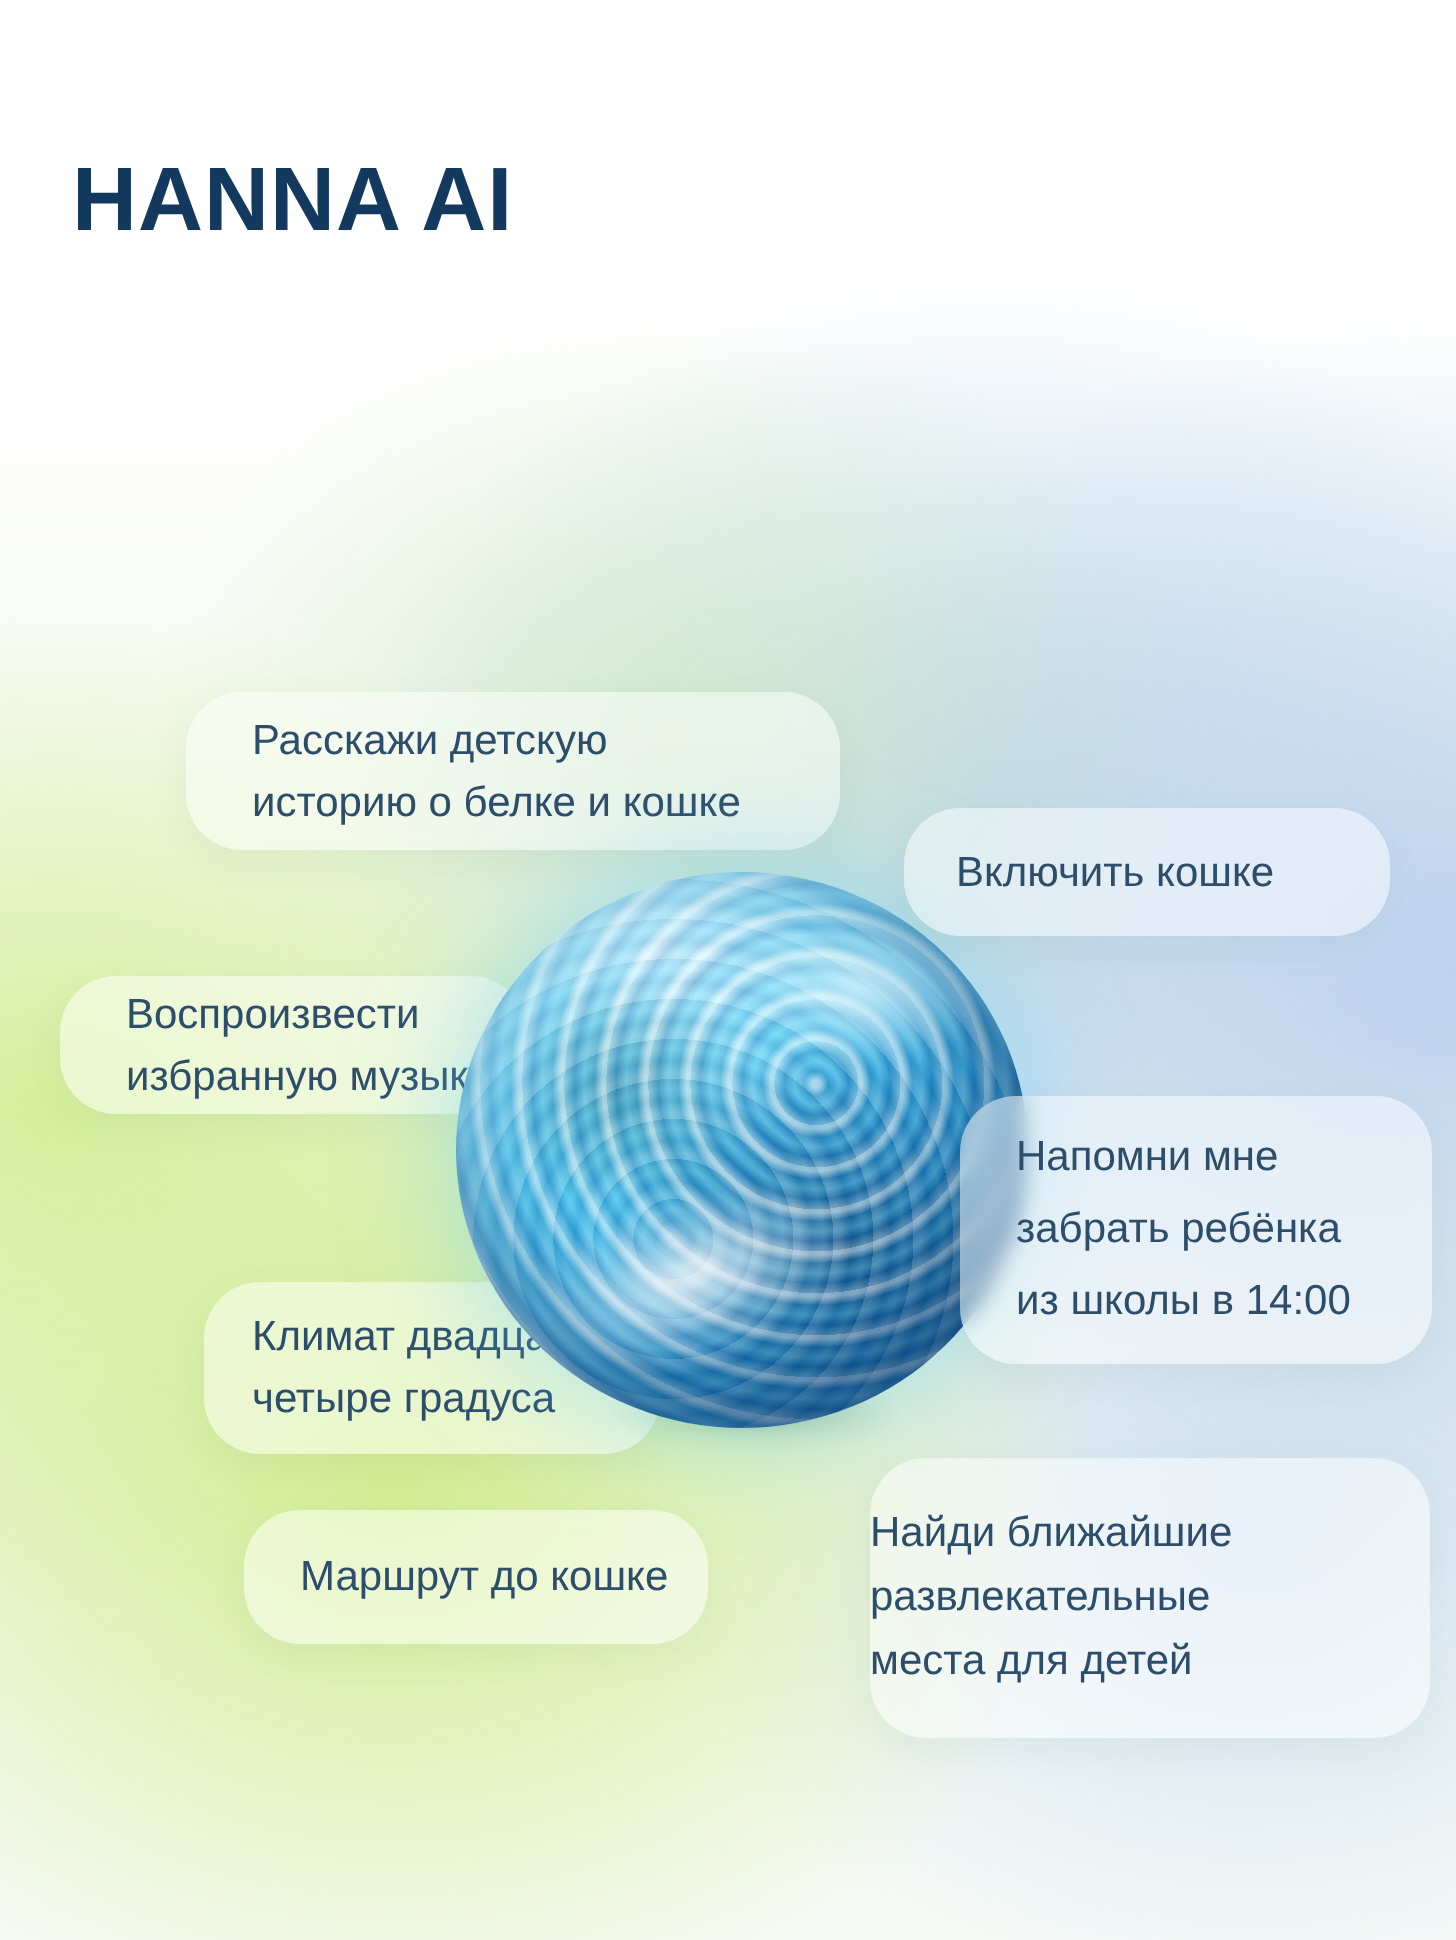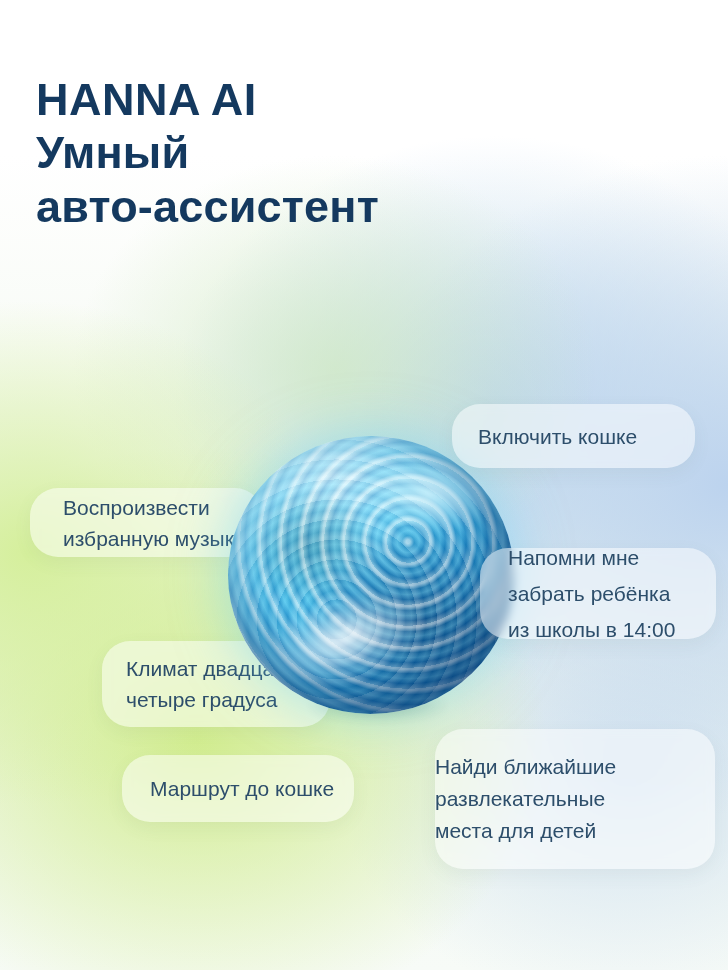--- a/index.html
+++ b/index.html
@@ -51,21 +51,21 @@
     box-shadow: 0 6px 18px rgba(80,110,100,0.07);
     color: #2d4e6b;
     font-size: 21px;
     line-height: 31px;
   }
   .bubble span { white-space: pre-line; }
 
   .b1 { left: 93px;  top: 346px; width: 327px; height: 79px;  padding-left: 33px; }
   .b2 { left: 452px; top: 404px; width: 243px; height: 64px;  padding-left: 26px; }
   .b3 { left: 30px;  top: 488px; width: 233px; height: 69px;  padding-left: 33px; }
-  .b4 { left: 480px; top: 548px; width: 236px; height: 91px; padding-left: 28px; line-height: 36px; }
+  .b4 { left: 480px; top: 548px; width: 236px; height: 134px; padding-left: 28px; line-height: 36px; }
   .b5 { left: 54px;  top: 641px; width: 228px; height: 86px;  padding-left: 24px; margin-left: 48px; }
   .b6 { left: 122px; top: 755px; width: 232px; height: 67px;  padding-left: 28px; }
   .b7 { left: 435px; top: 729px; width: 280px; height: 140px; line-height: 32px; }
 
   .orb-shadow {
     position: absolute;
     left: 288px; top: 686px;
     width: 180px; height: 38px;
     border-radius: 50%;
     background: radial-gradient(closest-side, rgba(25,70,55,0.38), rgba(25,70,55,0) 80%);
@@ -119,24 +119,26 @@
     filter: blur(3px);
   }
 </style>
 </head>
 <body>
 
 <div class="poster">
 
   <div class="header">
     <h1 class="brand">HANNA AI</h1>
-    <h2 class="subtitle">Умный
-авто-ассистент</h2>
   </div>
 
+  <div class="bubble b1">
+    <span>Расскажи детскую
+историю о белке и кошке</span>
+  </div>
   <div class="bubble b3">
     <span>Воспроизвести
 избранную музыку</span>
   </div>
   <div class="bubble b5">
     <span>Климат двадцать
 четыре градуса</span>
   </div>
 
   <div class="orb-shadow"></div>

